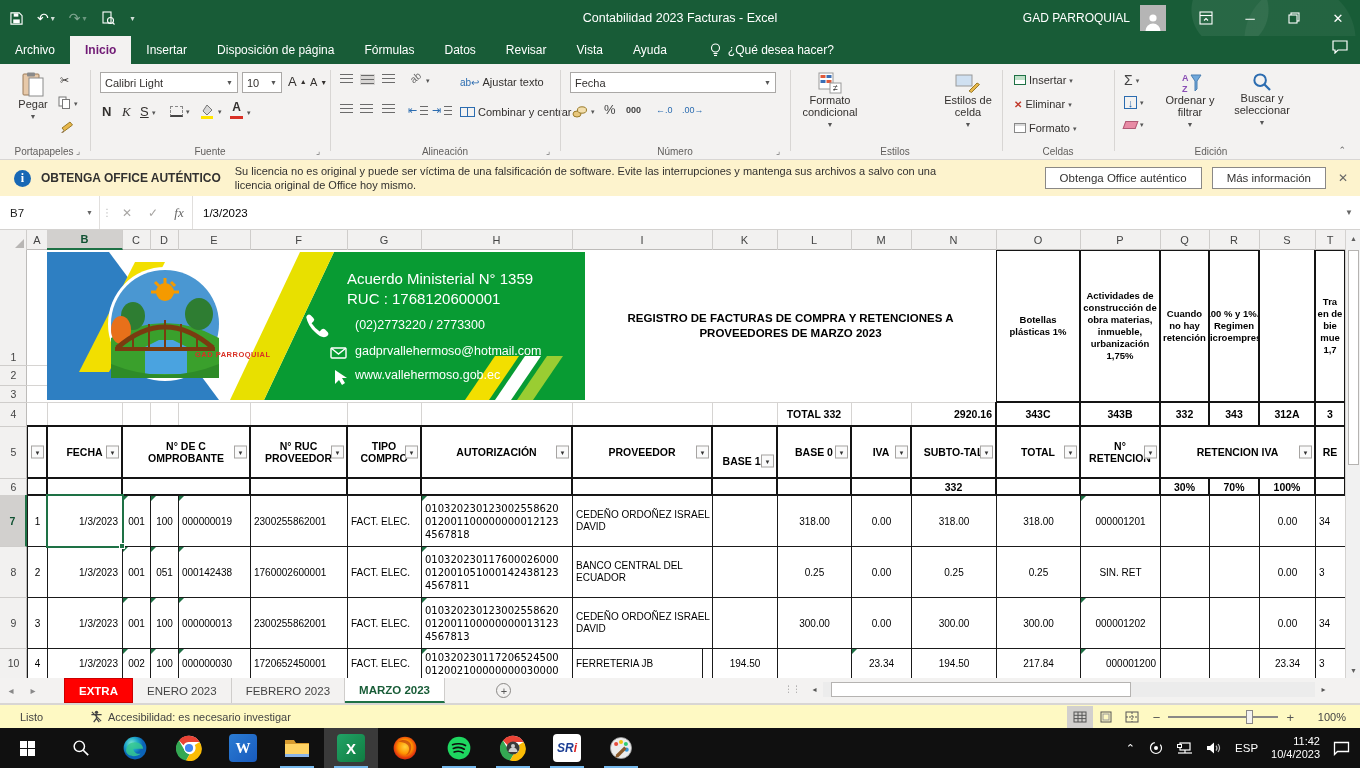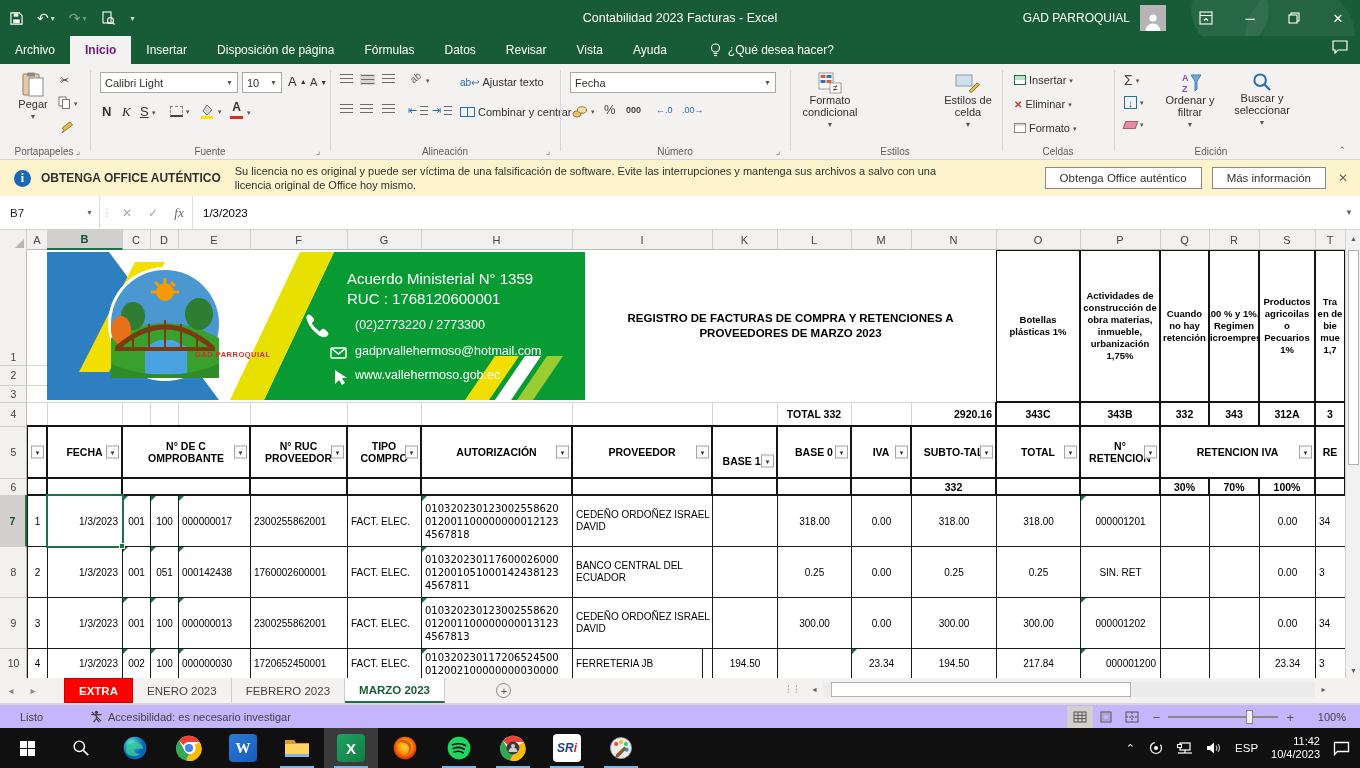--- a/index.html
+++ b/index.html
@@ -92,21 +92,21 @@
   .stab.red{background:#ff0000;color:#fff;font-weight:bold;border:1px solid #c00}
   .stab.active{background:#fff;color:#185c37;font-weight:bold;border-bottom:2px solid #1e7145}
   .addsheet{width:30px;display:flex;align-items:center;justify-content:center}
   .addsheet .pl{width:15px;height:15px;border-radius:50%;border:1px solid #8a8886;display:flex;align-items:center;justify-content:center;font-size:11px;color:#555}
   #hscroll{position:absolute;left:784px;top:681px;width:560px;height:16px;display:flex;align-items:center}
   .hsplit{color:#999;font-size:9px;margin-right:6px;letter-spacing:-1px}
   .harr{width:17px;height:15px;display:flex;align-items:center;justify-content:center;color:#555;font-size:8px}
   #htrack{position:relative;width:492px;height:15px;background:#ececec}
   #hthumb{position:absolute;left:8px;top:0;width:300px;height:15px;background:#fff;border:1px solid #b5b3b1}
   
-  #statusbar{position:absolute;left:0;top:704px;width:1360px;height:24px;background:#c4b5fd;border-top:1px solid #d8d6d4;display:flex;align-items:center;font-size:11px;color:#444}
+  #statusbar{position:absolute;left:0;top:704px;width:1360px;height:24px;background:#fef9c3;border-top:1px solid #d8d6d4;display:flex;align-items:center;font-size:11px;color:#444}
   #sb-mode{margin-left:20px;width:70px}
   .sb-acc{display:flex;align-items:center;gap:5px}
   .sbright{position:absolute;right:0;top:0;height:24px;display:flex;align-items:center}
   .viewbtn{width:26px;height:22px;display:flex;align-items:center;justify-content:center}
   .viewbtn.sel{background:#d2d0ce}
   .zoomctl{display:flex;align-items:center;gap:8px;margin:0 8px}
   #ztrack{position:relative;width:110px;height:2px;background:#8a8886}
   #zthumb{position:absolute;left:78px;top:-6px;width:7px;height:14px;background:#f3f2f1;border:1px solid #8a8886}
   #sb-zoom{width:44px;text-align:right;margin-right:14px}
   
@@ -511,21 +511,20 @@
         <div class="gline" style="left: 27px; top: 135px; width: 20px; height: 1px;"></div>
         <div class="gline" style="left: 27px; top: 155px; width: 20px; height: 1px;"></div>
         <div class="hc ret" style="left: 995px; top: 19px; width: 86px; height: 154px;">Botellas plásticas 1%</div>
         <div class="hc" style="left: 995px; top: 171px; width: 86px; height: 26px;">343C</div>
         <div class="hc ret" style="left: 1079px; top: 19px; width: 82px; height: 154px;">Actividades de construcción de obra materias, inmueble, urbanización 1,75%</div>
         <div class="hc" style="left: 1079px; top: 171px; width: 82px; height: 26px;">343B</div>
         <div class="hc ret" style="left: 1159px; top: 19px; width: 51px; height: 154px;">Cuando no hay retención</div>
         <div class="hc" style="left: 1159px; top: 171px; width: 51px; height: 26px;">332</div>
         <div class="hc ret" style="left: 1208px; top: 19px; width: 52px; height: 154px;">100 % y 1%.- Regimen microempresa</div>
         <div class="hc" style="left: 1208px; top: 171px; width: 52px; height: 26px;">343</div>
-        <div class="hc ret" style="left: 1258px; top: 19px; width: 58px; height: 154px;">Productos agricoilas o Pecuarios 1%</div>
         <div class="hc" style="left: 1258px; top: 171px; width: 58px; height: 26px;">312A</div>
         <div class="hc ret" style="left: 1314px; top: 19px; width: 32px; height: 154px;">Tra en de bie mue 1,7</div>
         <div class="hc" style="left: 1314px; top: 171px; width: 32px; height: 26px;">3</div>
         <div class="r4t" style="left: 777px; top: 172px; width: 74px; height: 24px; justify-content: center;">TOTAL 332</div>
         <div class="r4t" style="left: 911px; top: 172px; width: 81px; height: 24px; justify-content: flex-end;">2920.16</div>
         <div class="hc" style="left: 26px; top: 195px; width: 22px; height: 54px;"><div class="filterbtn">▼</div></div>
         <div class="hc" style="left: 26px; top: 247px; width: 22px; height: 19px;"></div>
         <div class="hc" style="left: 46px; top: 195px; width: 77px; height: 54px;">FECHA<div class="filterbtn">▼</div></div>
         <div class="hc" style="left: 46px; top: 247px; width: 77px; height: 19px;"></div>
         <div class="hc" style="left: 121px; top: 195px; width: 130px; height: 54px;">N° DE C
@@ -557,21 +556,21 @@
         <div class="hc" style="left: 1159px; top: 195px; width: 157px; height: 54px;">RETENCION IVA<div class="filterbtn">▼</div></div>
         <div class="hc" style="left: 1159px; top: 247px; width: 51px; height: 19px;">30%</div>
         <div class="hc" style="left: 1208px; top: 247px; width: 52px; height: 19px;">70%</div>
         <div class="hc" style="left: 1258px; top: 247px; width: 58px; height: 19px;">100%</div>
         <div class="hc" style="left: 1314px; top: 195px; width: 32px; height: 54px;">RE</div>
         <div class="hc" style="left: 1314px; top: 247px; width: 32px; height: 19px;"></div>
         <div class="cell ac" style="left: 27px; top: 265px; width: 21px; height: 52px;">1</div>
         <div class="cell ar" style="left: 47px; top: 265px; width: 76px; height: 52px;">1/3/2023</div>
         <div class="cell ac" style="left: 122px; top: 265px; width: 29px; height: 52px;">001</div>
         <div class="cell ac" style="left: 150px; top: 265px; width: 29px; height: 52px;">100</div>
-        <div class="cell al" style="left: 178px; top: 265px; width: 73px; height: 52px;">000000017</div>
+        <div class="cell al" style="left: 178px; top: 265px; width: 73px; height: 52px;">000000019</div>
         <div class="cell al" style="left: 250px; top: 265px; width: 98px; height: 52px;">2300255862001</div>
         <div class="cell al" style="left: 347px; top: 265px; width: 75px; height: 52px;">FACT. ELEC.</div>
         <div class="cell al" style="left: 421px; top: 265px; width: 152px; height: 52px;">
           <span style="width: 135px; word-break: break-all; font-family: &quot;DejaVu Sans&quot;, sans-serif; font-size: 10px; line-height: 13px; text-align: left; display: block;">0103202301230025586200120011000000000121234567818</span>
         </div>
         <div class="cell al" style="left: 572px; top: 265px; width: 141px; height: 52px; line-height: 12px; font-size: 10px;">CEDEÑO ORDOÑEZ ISRAEL DAVID</div>
         <div class="cell ac" style="left: 712px; top: 265px; width: 66px; height: 52px;"></div>
         <div class="cell ac" style="left: 777px; top: 265px; width: 75px; height: 52px;">318.00</div>
         <div class="cell ac" style="left: 851px; top: 265px; width: 61px; height: 52px;">0.00</div>
         <div class="cell ac" style="left: 911px; top: 265px; width: 86px; height: 52px;">318.00</div>

